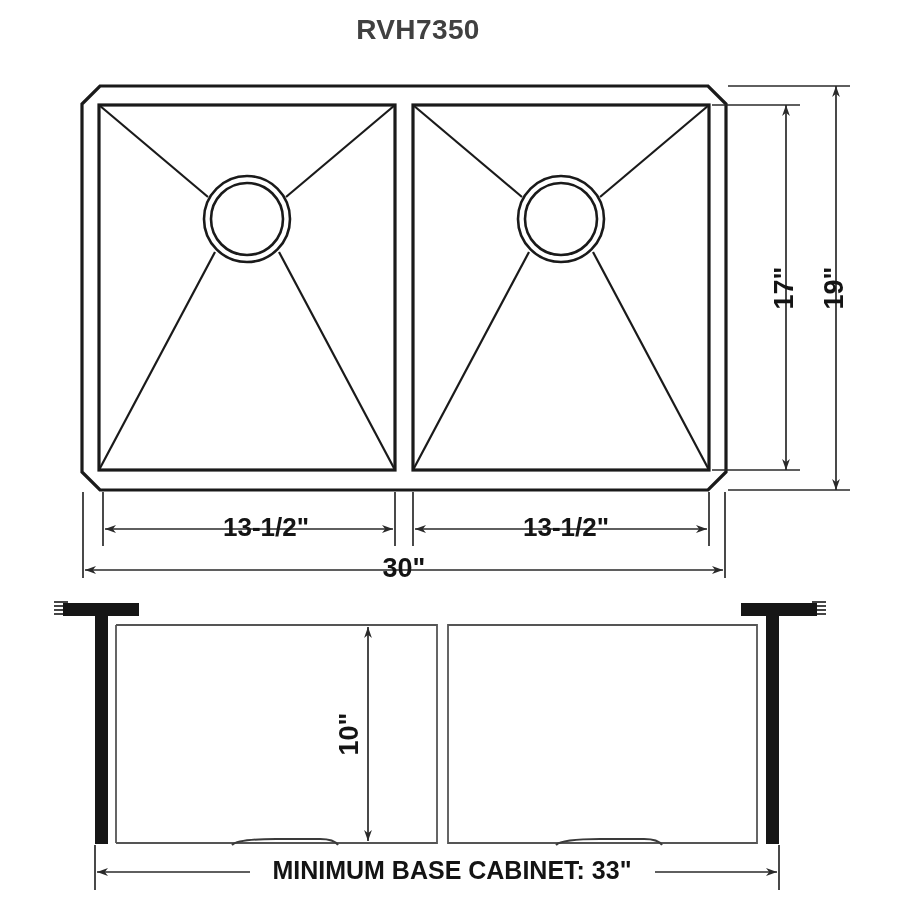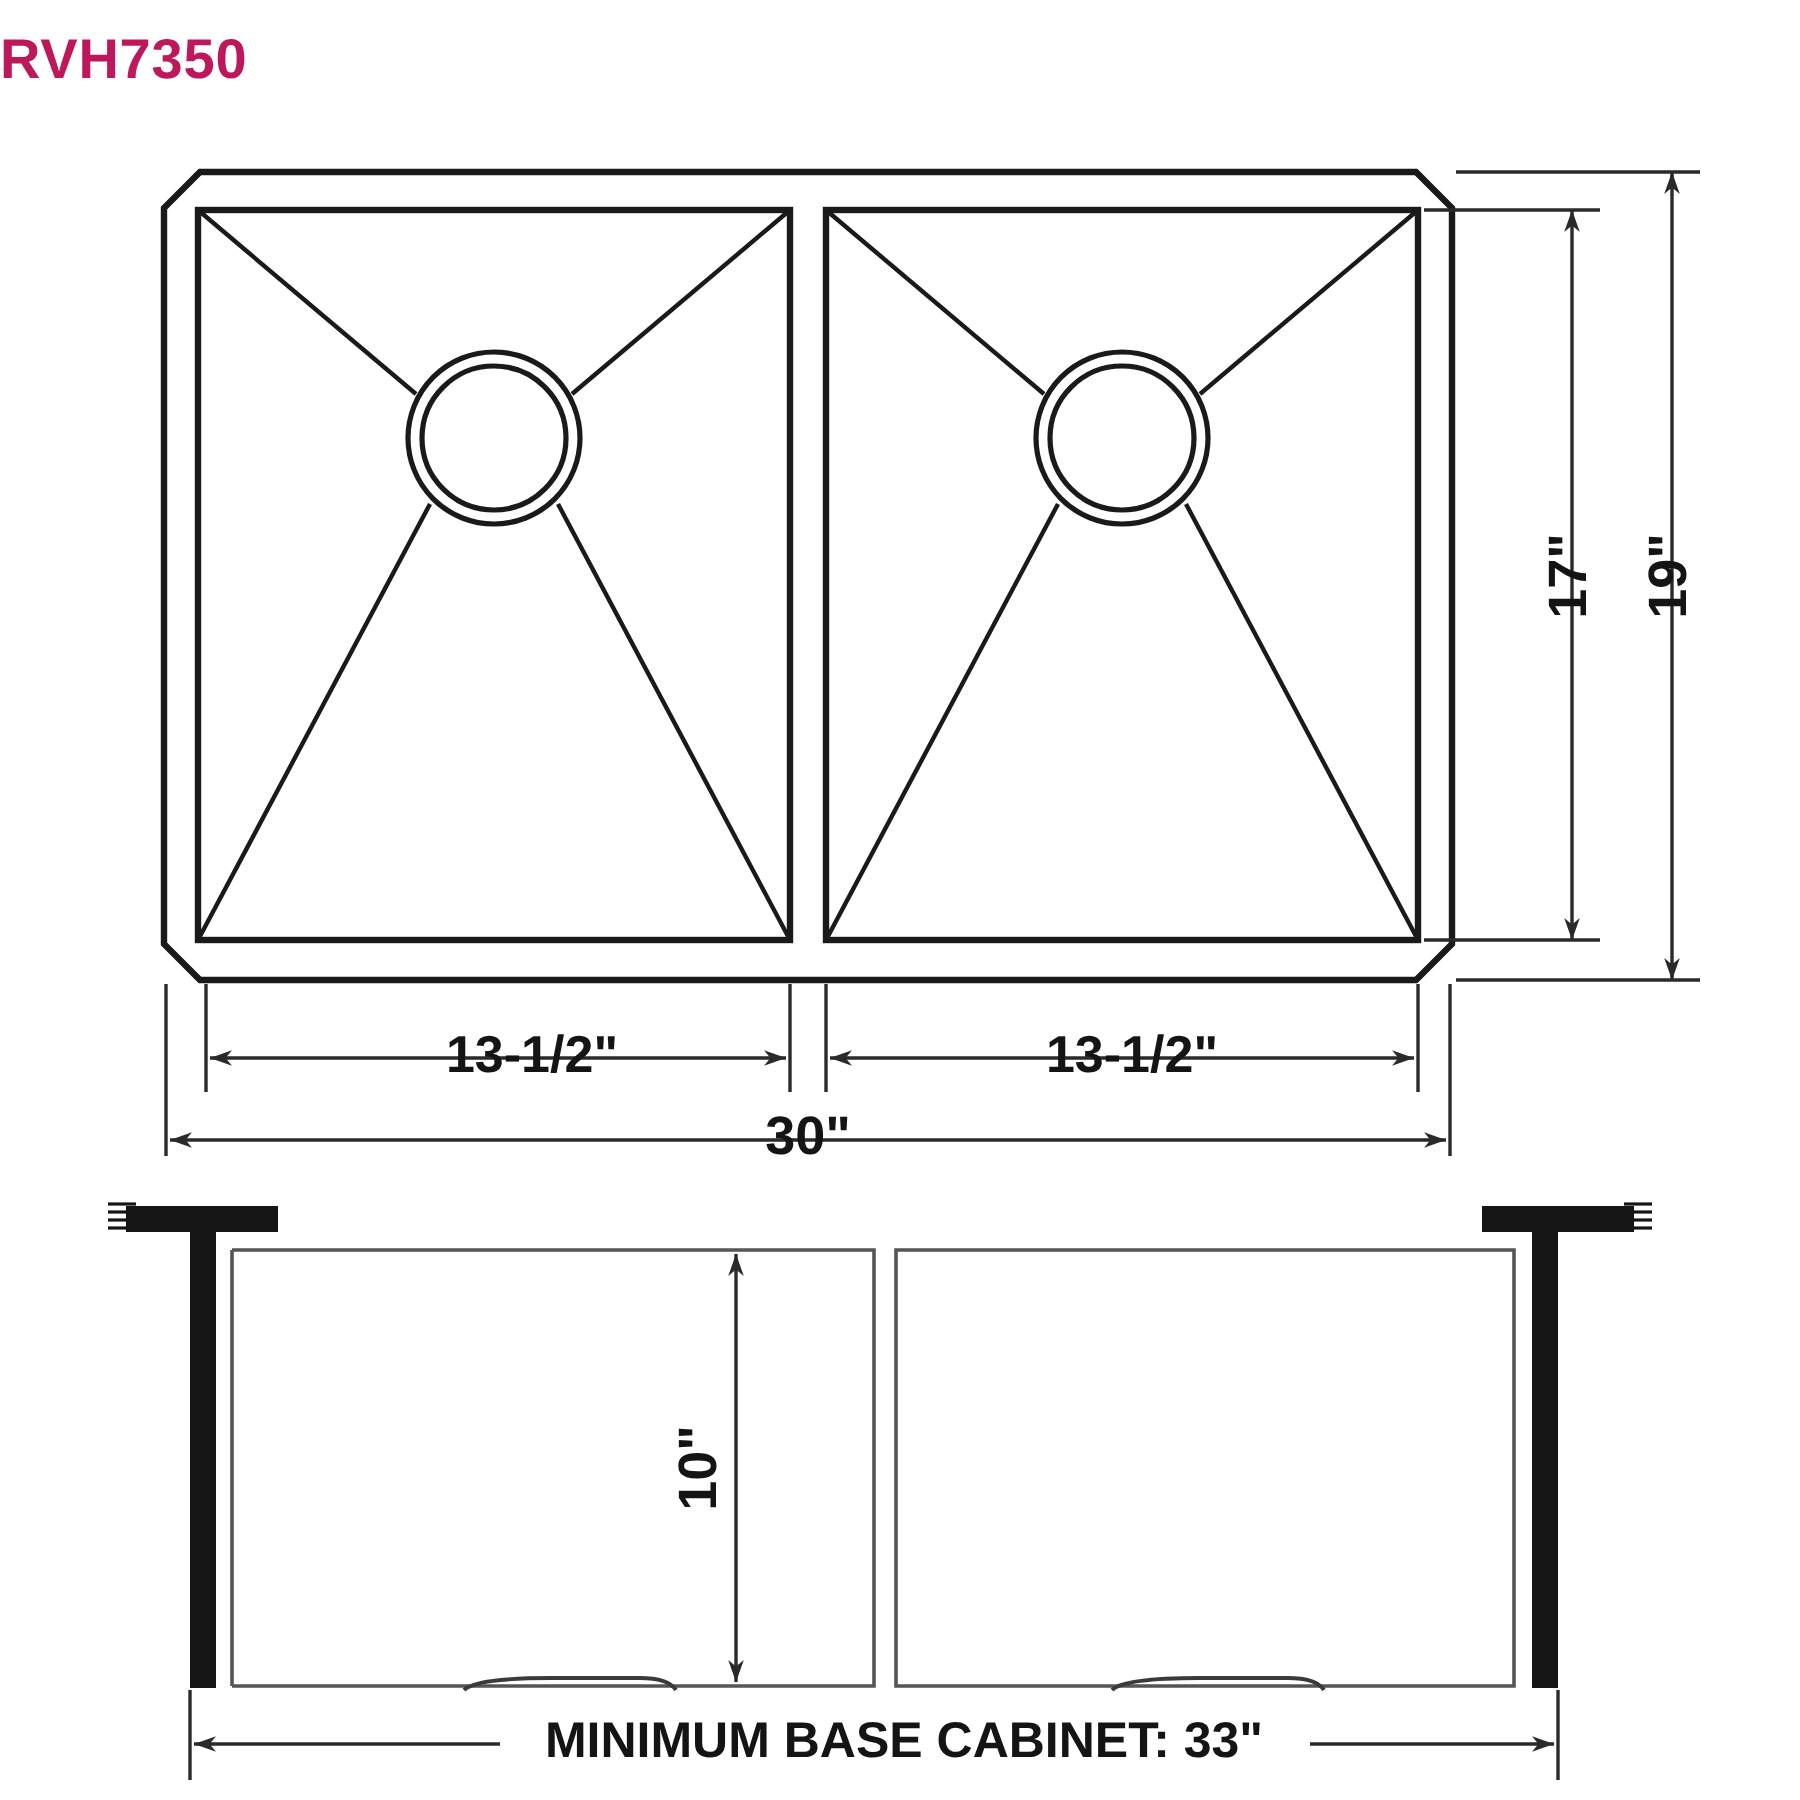--- a/index.html
+++ b/index.html
@@ -53,24 +53,25 @@
     fill: #141414;
     font-size: 25px;
     text-anchor: middle;
     dominant-baseline: middle;
   }
   #title {
     position: absolute;
     top: 14px;
     left: 0;
     width: 836px;
+    text-align: center;
     font-family: "Liberation Sans", sans-serif;
     font-weight: bold;
     font-size: 28px;
-    color: #be185d;
+    color: #404040;
     letter-spacing: 0.4px;
   }
 </style>
 </head>
 <body>
 
 <div id="sheet">
 
   <div id="title">RVH7350</div>
 

